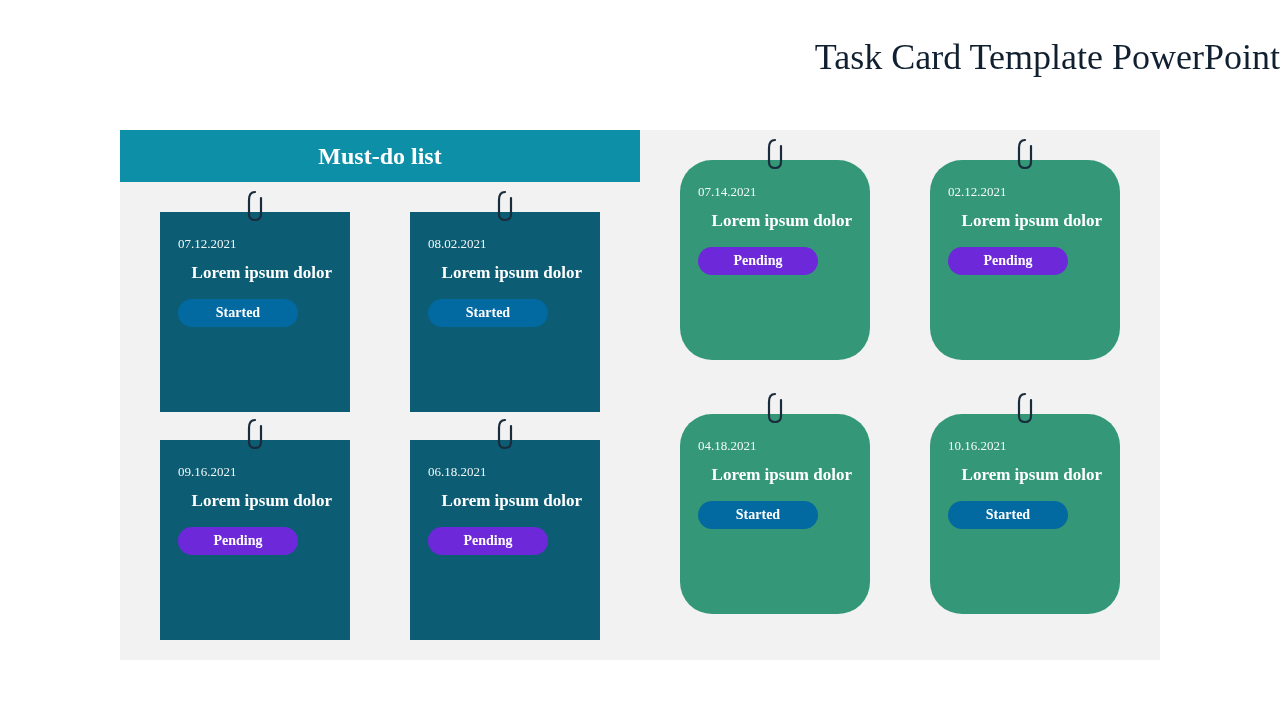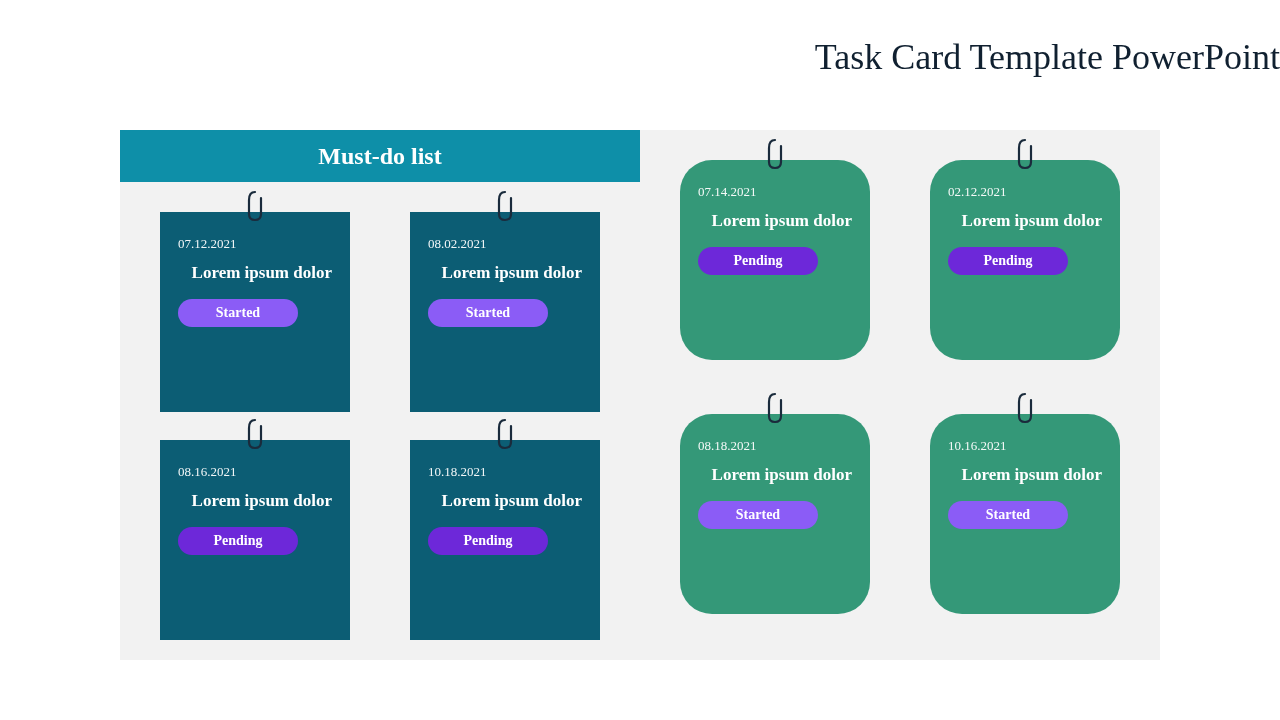--- a/index.html
+++ b/index.html
@@ -91,21 +91,21 @@
   .badge {
     display: inline-block;
     padding: 6px 0;
     width: 120px;
     text-align: center;
     border-radius: 18px;
     font-size: 14px;
     font-weight: 600;
     color: #ffffff;
   }
-  .badge.started { background: #8b5cf6; }
+  .badge.started { background: #0369a1; }
   .badge.pending { background: #6d28d9; }
 </style>
 </head>
 <body>
 
 <h1 class="slide-title">Task Card Template PowerPoint</h1>
 
 <div class="board">
 
   <div class="column">
@@ -138,34 +138,34 @@
         </div>
       </div>
 
       <div class="card-wrap">
         <span class="clip">
           <svg width="20" height="32" viewBox="0 0 20 32">
               <path d="M10 2 C5 2 4 6 4 10 L4 24 C4 28 6 30 10 30 C14 30 16 28 16 24 L16 8" fill="none" stroke="#1a2b3c" stroke-width="2.2" stroke-linecap="round"></path>
             </svg>
         </span>
         <div class="card teal">
-          <div class="date">08.16.2021</div>
-          <div class="card-title">Lorem ipsum dolor</div>
-          <span class="badge pending">Pending</span>
-        </div>
-      </div>
-
-      <div class="card-wrap">
-        <span class="clip">
-          <svg width="20" height="32" viewBox="0 0 20 32">
-              <path d="M10 2 C5 2 4 6 4 10 L4 24 C4 28 6 30 10 30 C14 30 16 28 16 24 L16 8" fill="none" stroke="#1a2b3c" stroke-width="2.2" stroke-linecap="round"></path>
-            </svg>
-        </span>
-        <div class="card teal">
-          <div class="date">10.18.2021</div>
+          <div class="date">09.16.2021</div>
+          <div class="card-title">Lorem ipsum dolor</div>
+          <span class="badge pending">Pending</span>
+        </div>
+      </div>
+
+      <div class="card-wrap">
+        <span class="clip">
+          <svg width="20" height="32" viewBox="0 0 20 32">
+              <path d="M10 2 C5 2 4 6 4 10 L4 24 C4 28 6 30 10 30 C14 30 16 28 16 24 L16 8" fill="none" stroke="#1a2b3c" stroke-width="2.2" stroke-linecap="round"></path>
+            </svg>
+        </span>
+        <div class="card teal">
+          <div class="date">06.18.2021</div>
           <div class="card-title">Lorem ipsum dolor</div>
           <span class="badge pending">Pending</span>
         </div>
       </div>
     </div>
   </div>
 
   <div class="column">
     <div class="col-body">
 
@@ -195,21 +195,21 @@
         </div>
       </div>
 
       <div class="card-wrap">
         <span class="clip">
           <svg width="20" height="32" viewBox="0 0 20 32">
               <path d="M10 2 C5 2 4 6 4 10 L4 24 C4 28 6 30 10 30 C14 30 16 28 16 24 L16 8" fill="none" stroke="#1a2b3c" stroke-width="2.2" stroke-linecap="round"></path>
             </svg>
         </span>
         <div class="card green">
-          <div class="date">08.18.2021</div>
+          <div class="date">04.18.2021</div>
           <div class="card-title">Lorem ipsum dolor</div>
           <span class="badge started">Started</span>
         </div>
       </div>
 
       <div class="card-wrap">
         <span class="clip">
           <svg width="20" height="32" viewBox="0 0 20 32">
               <path d="M10 2 C5 2 4 6 4 10 L4 24 C4 28 6 30 10 30 C14 30 16 28 16 24 L16 8" fill="none" stroke="#1a2b3c" stroke-width="2.2" stroke-linecap="round"></path>
             </svg>

